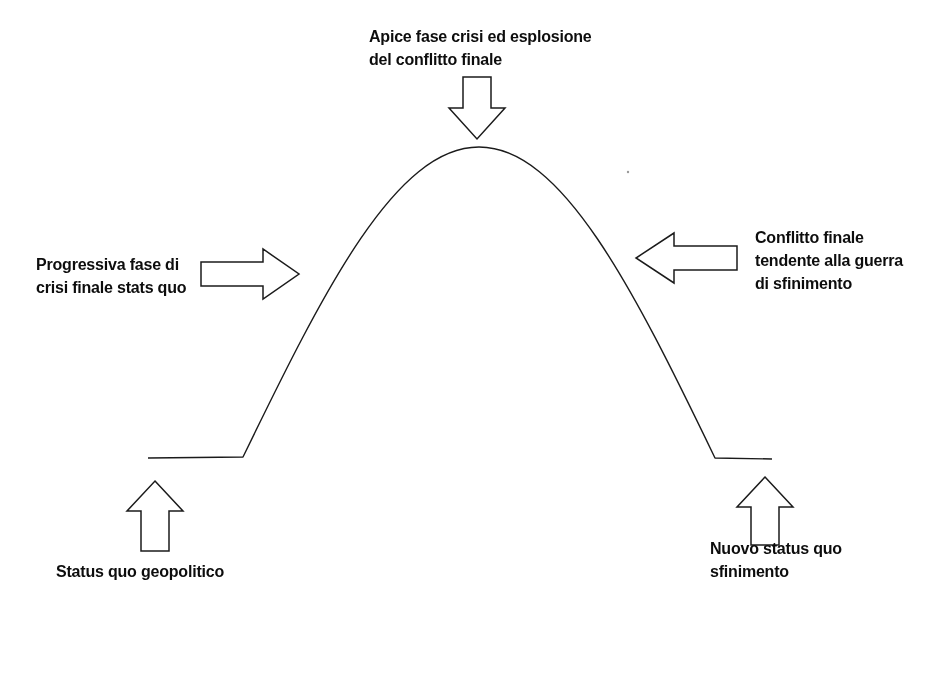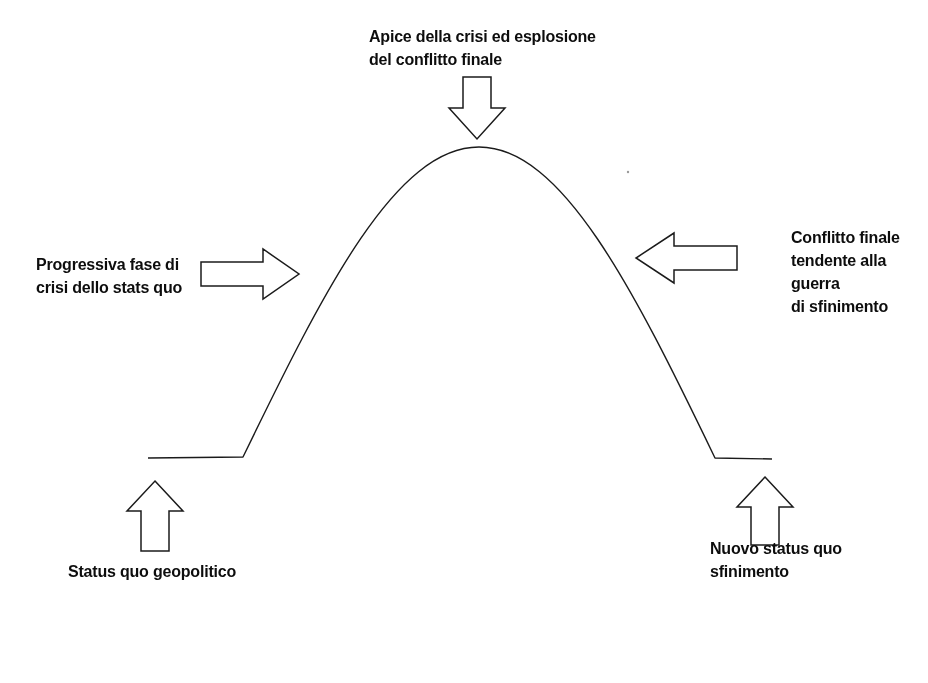--- a/index.html
+++ b/index.html
@@ -57,28 +57,28 @@
 
     <polygon class="block-arrow" points="201,262 263,262 263,249 299,274 263,299 263,286 201,286"></polygon>
 
     <polygon class="block-arrow" points="737,246 674,246 674,233 636,258 674,283 674,270 737,270"></polygon>
 
     <polygon class="block-arrow" points="155,481 183,511 169,511 169,551 141,551 141,511 127,511"></polygon>
 
     <polygon class="block-arrow" points="765,477 793,507 779,507 779,545 751,545 751,507 737,507"></polygon>
   </svg>
 
-  <div class="label" style="left:369px; top:25px;">Apice della crisi ed esplosione
+  <div class="label" style="left:369px; top:25px;">Apice fase crisi ed esplosione
 del conflitto finale</div>
 
   <div class="label" style="left:36px; top:253px;">Progressiva fase di
-crisi dello stats quo</div>
+crisi finale stats quo</div>
 
-  <div class="label" style="left:791px; top:226px;">Conflitto finale
+  <div class="label" style="left:755px; top:226px;">Conflitto finale
 tendente alla guerra
 di sfinimento</div>
 
-  <div class="label" style="left:68px; top:560px;">Status quo geopolitico</div>
+  <div class="label" style="left:56px; top:560px;">Status quo geopolitico</div>
 
   <div class="label" style="left:710px; top:537px;">Nuovo status quo
 sfinimento</div>
 
 </div>
 
 </body></html>

